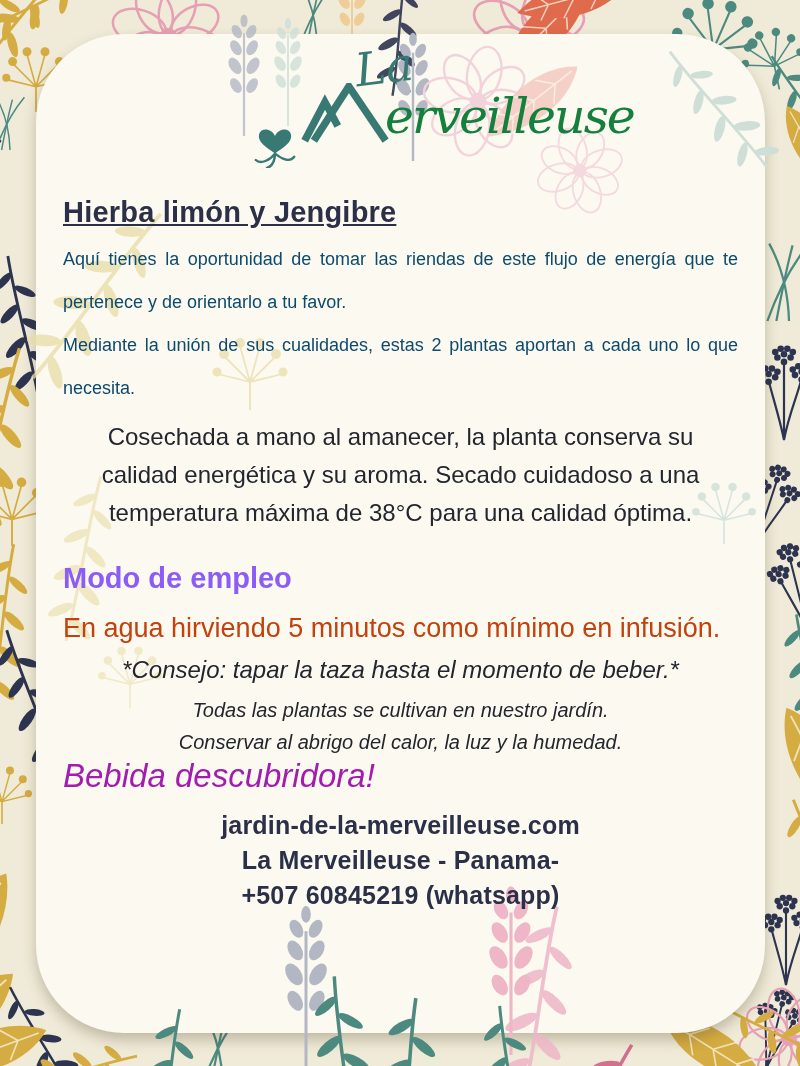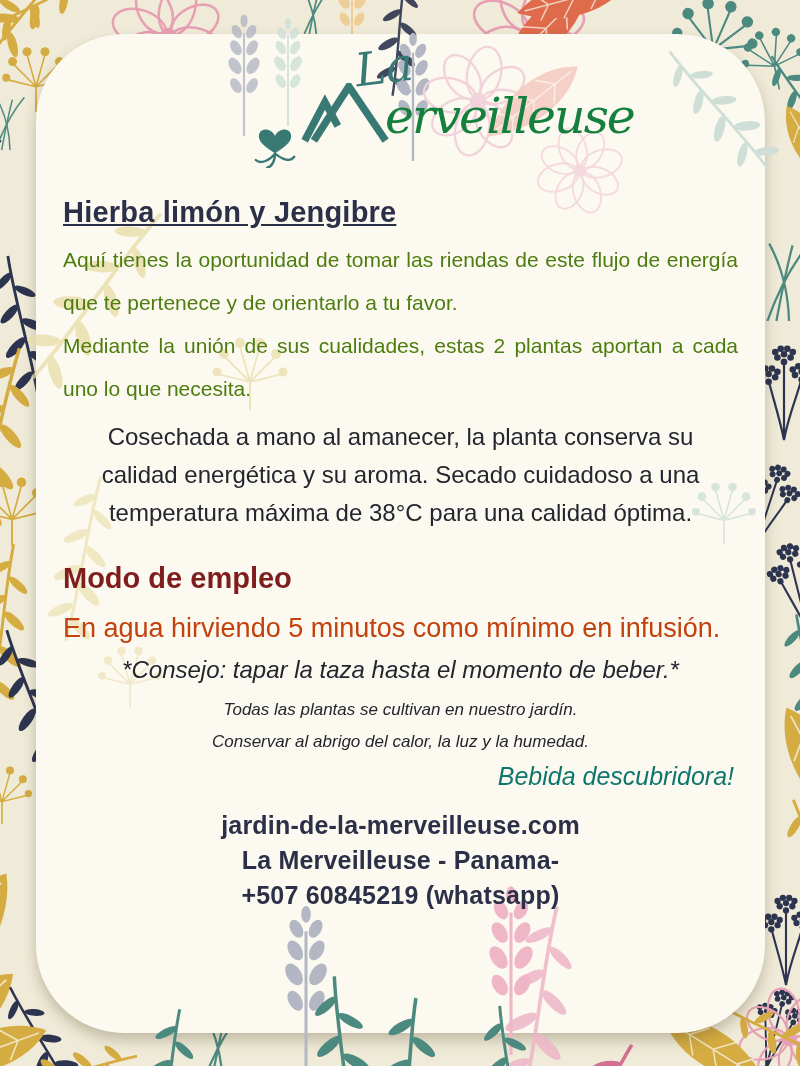--- a/index.html
+++ b/index.html
@@ -15,32 +15,32 @@
   
   .logo{position:relative;height:158px;}
   .logo-la{position:absolute;left:292px;top:6px;font-family:"DejaVu Serif",serif;
            font-style:italic;font-size:46px;color:#387973;transform:rotate(-7deg);}
   .logo-mountain{position:absolute;left:238px;top:49px;width:92px;height:62px;color:#387973;}
   .logo-name{position:absolute;left:322px;top:58px;font-family:"DejaVu Serif",serif;
              font-style:italic;font-size:49px;letter-spacing:-2px;color:#15803d;line-height:1;}
   .logo-heart{position:absolute;left:188px;top:86px;width:48px;height:48px;color:#387973;}
   
   .title{margin:0;font-size:29px;line-height:40px;font-weight:bold;color:#2b3048;letter-spacing:.2px;text-decoration:underline;}
-  .para{margin:6px 0 0;font-size:21px;line-height:43px;color:#4d7c0f;
+  .para{margin:6px 0 0;font-size:18px;line-height:43px;color:#0c4a6e;
         text-align:justify;text-justify:inter-word;}
   .para.second{margin-top:0;}
   .harvest{margin:8px 0 0;padding:0 26px;font-size:24px;line-height:38px;
            color:#23262e;text-align:center;}
-  .usage-title{margin:26px 0 0;font-size:29px;line-height:40px;font-weight:bold;color:#7f1d1d;}
+  .usage-title{margin:26px 0 0;font-size:29px;line-height:40px;font-weight:bold;color:#8b5cf6;}
   .usage-text{margin:9px 0 0;font-size:27px;line-height:43px;color:#c2410c;
               text-align:justify;text-justify:inter-word;}
   .tip{margin:2px 0 0;font-size:24px;line-height:36px;font-style:italic;color:#23262e;text-align:center;}
-  .notes{margin:6px 0 0;font-size:17px;line-height:32px;font-style:italic;color:#23262e;text-align:center;}
-  .tagline{margin:2px 4px 0 0;font-size:25px;line-height:32px;font-style:italic;
-           color:#0f766e;text-align:right;}
+  .notes{margin:6px 0 0;font-size:20px;line-height:32px;font-style:italic;color:#23262e;text-align:center;}
+  .tagline{margin:2px 4px 0 0;font-size:33px;line-height:32px;font-style:italic;
+           color:#a21caf;}
   .footer{margin:16px 0 0;font-size:25px;line-height:35px;font-weight:bold;
           color:#2b3048;text-align:center;letter-spacing:.2px;}
   
   .mustard{color:#d5ac42}.pink{color:#e79fb3}.deeppink{color:#d4708f}
   .coral{color:#df6b4c}.teal{color:#4c8a80}.navy{color:#2d3450}
   .lav{color:#b3b7c4}.paleyellow{color:#e9dca6}.faintpink{color:#f3d3db}
   .faintcoral{color:#f4cabf}.lightteal{color:#cfdfd8}.rosepink{color:#efb6c8}
 </style>
 </head>
 <body>

